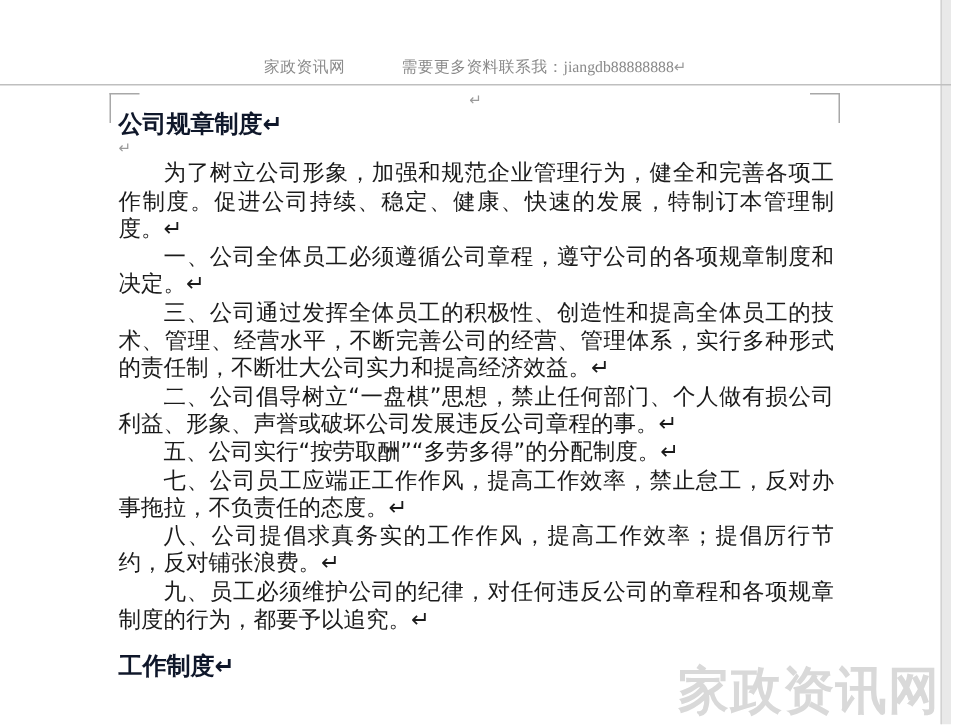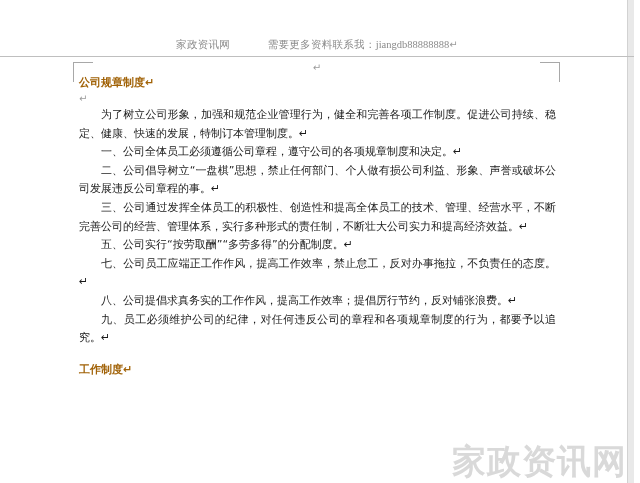--- a/index.html
+++ b/index.html
@@ -113,31 +113,31 @@
     position: absolute;
     left: 79px;
     top: 74px;
     width: 477px;
   }
 
   .blk {
     margin: 0;
     color: #1b1b1b;
     font-family: "DejaVu Sans", "Liberation Sans", sans-serif;
-    font-size: 11px;
+    font-size: 15px;
     line-height: 18.6px;
     text-align: justify;
     text-justify: inter-ideograph;
     word-break: break-all;
   }
   .heading {
     font-weight: bold;
-    font-size: 11px;
+    font-size: 16px;
     line-height: 18px;
-    color: #a16207;
+    color: #0f172a;
   }
   .indent {
     text-indent: 2em;
   }
   .spacer-line {
     height: 14px;
     line-height: 14px;
     font-size: 11px;
   }
   .gap-before {
@@ -186,22 +186,22 @@
 
     <p class="blk heading">公司规章制度↵</p>
 
     <p class="blk spacer-line">
       <span class="pilcrow">↵</span>
     </p>
 
     <p class="blk indent">为了树立公司形象，加强和规范企业管理行为，健全和完善各项工作制度。促进公司持续、稳定、健康、快速的发展，特制订本管理制度。↵</p>
 
     <p class="blk indent">一、公司全体员工必须遵循公司章程，遵守公司的各项规章制度和决定。↵</p>
+    <p class="blk indent">三、公司通过发挥全体员工的积极性、创造性和提高全体员工的技术、管理、经营水平，不断完善公司的经营、管理体系，实行多种形式的责任制，不断壮大公司实力和提高经济效益。↵</p>
     <p class="blk indent">二、公司倡导树立“一盘棋”思想，禁止任何部门、个人做有损公司利益、形象、声誉或破坏公司发展违反公司章程的事。↵</p>
-    <p class="blk indent">三、公司通过发挥全体员工的积极性、创造性和提高全体员工的技术、管理、经营水平，不断完善公司的经营、管理体系，实行多种形式的责任制，不断壮大公司实力和提高经济效益。↵</p>
     <p class="blk indent">五、公司实行“按劳取酬”“多劳多得”的分配制度。↵</p>
     <p class="blk indent">七、公司员工应端正工作作风，提高工作效率，禁止怠工，反对办事拖拉，不负责任的态度。↵</p>
     <p class="blk indent">八、公司提倡求真务实的工作作风，提高工作效率；提倡厉行节约，反对铺张浪费。↵</p>
     <p class="blk indent">九、员工必须维护公司的纪律，对任何违反公司的章程和各项规章制度的行为，都要予以追究。↵</p>
 
     <p class="blk heading gap-before">工作制度↵</p>
 
   </div>
 
   <div id="watermark">家政资讯网</div>

